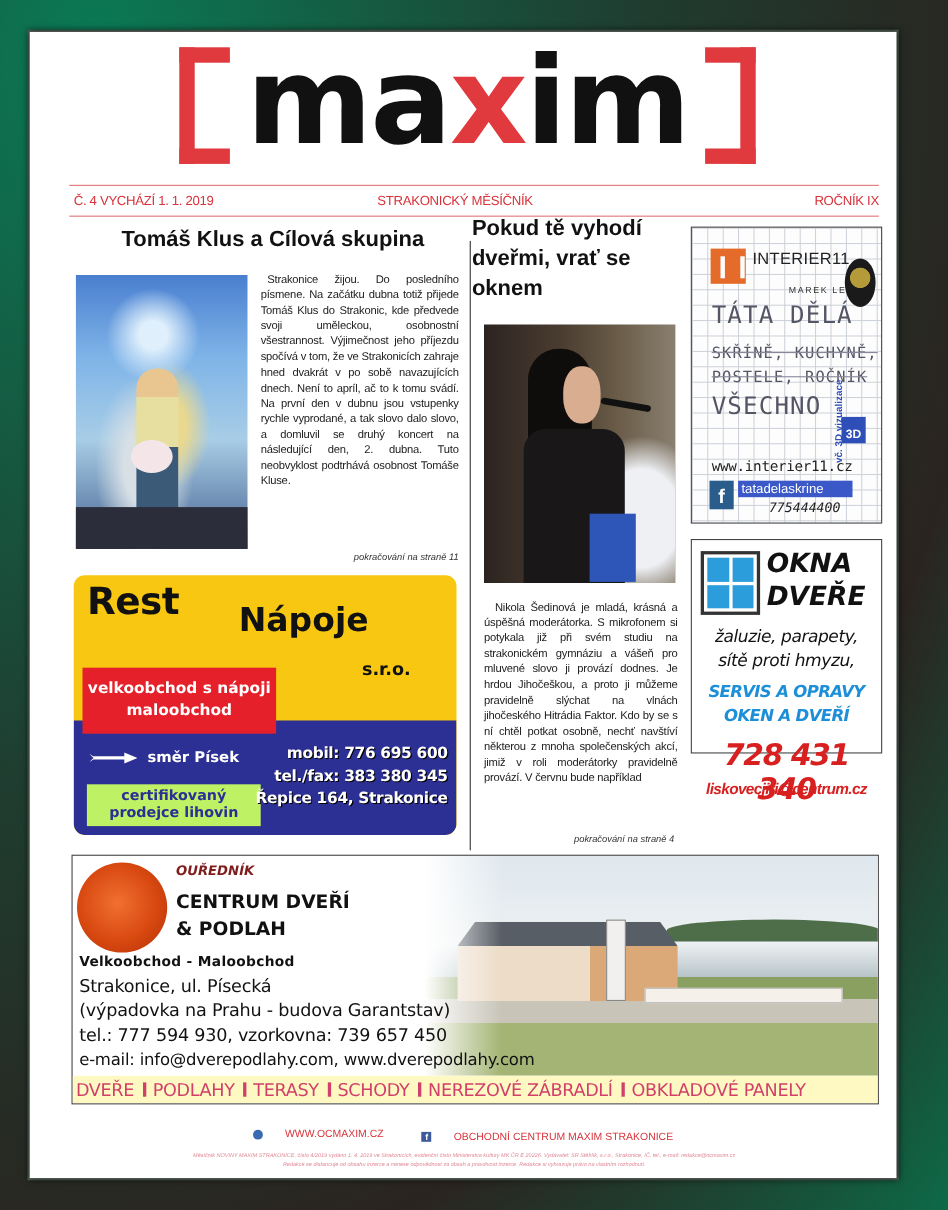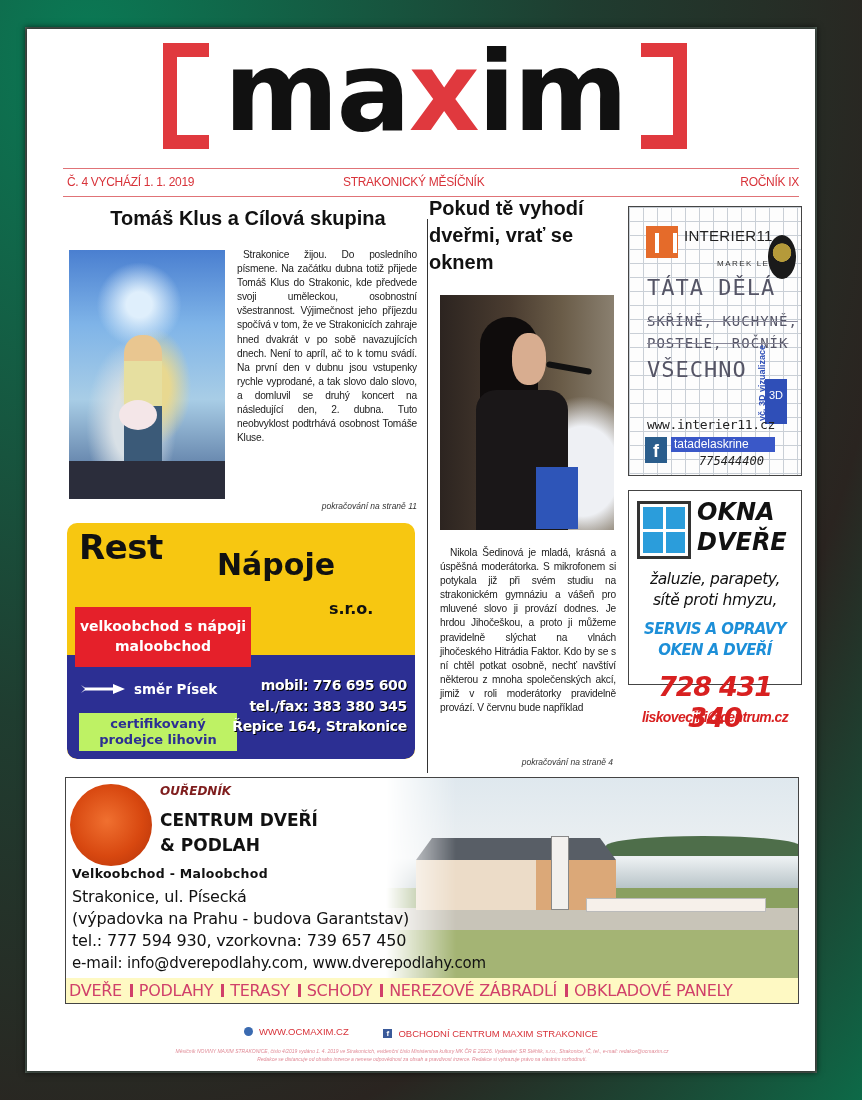--- a/index.html
+++ b/index.html
@@ -96,21 +96,21 @@
   .int-ad .logo-box { position: absolute; left: 17px; top: 19px; width: 32px; height: 32px; background: #e56b2a; }
   .int-ad .logo-box::after { content: ""; position: absolute; left: 9px; top: 7px; width: 14px; height: 20px; border-left: 4px solid #fff; border-right: 4px solid #fff; }
   .int-ad .brand { position: absolute; left: 55px; top: 20px; font-size: 15px; font-weight: 400; color: #222; letter-spacing: 0.3px; }
   .int-ad .owner { position: absolute; left: 58px; top: 52px; font-size: 8px; color: #333; letter-spacing: 1.5px; margin-left: 30px; }
   .int-ad .badge { position: absolute; left: 139px; top: 28px; width: 28px; height: 44px; border-radius: 50%; background: radial-gradient(circle at 50% 40%, #b59a3a 0 30%, #1a1a1a 32%); }
   .int-ad .hand { position: absolute; left: 18px; font-family: "DejaVu Sans Mono", monospace; color: #556; letter-spacing: 1px; }
   .int-ad .h1 { top: 68px; font-size: 22px; }
   .int-ad .h2 { top: 106px; font-size: 14px; text-decoration: line-through; text-decoration-color: #889; }
   .int-ad .h3 { top: 128px; font-size: 14px; text-decoration: line-through; text-decoration-color: #889; }
   .int-ad .h4 { top: 150px; font-size: 22px; }
-  .int-ad .viz-3d { position: absolute; left: 136px; top: 172px; width: 22px; height: 45px; background: #2f4fb8; color: #fff; font-weight: 400; font-size: 11px; text-align: center; line-height: 32px; }
+  .int-ad .viz-3d { position: absolute; left: 136px; top: 172px; width: 22px; height: 24px; background: #2f4fb8; color: #fff; font-weight: 700; font-size: 11px; text-align: center; line-height: 32px; }
   .int-ad .viz-label { position: absolute; left: 128px; top: 124px; font-size: 9px; color: #2f4fb8; font-weight: 700; transform: rotate(-90deg); transform-origin: left top; white-space: nowrap; }
   .int-ad .web { position: absolute; left: 18px; top: 210px; font-size: 13px; font-family: "DejaVu Sans Mono", monospace; color: #222; letter-spacing: -0.3px; }
   .int-ad .fb-box { position: absolute; left: 16px; top: 230px; width: 22px; height: 26px; background: #2a5d8c; color: #fff; font-weight: 700; font-size: 18px; text-align: center; line-height: 28px; }
   .int-ad .fb-name { position: absolute; left: 42px; top: 230px; width: 104px; height: 15px; background: #3a58c8; color: #fff; font-size: 12px; line-height: 15px; padding-left: 3px; }
   .int-ad .phone { position: absolute; left: 70px; top: 247px; font-size: 12px; font-family: "DejaVu Sans Mono", monospace; color: #222; font-style: italic; }
 
   
   .okna-ad { position: absolute; left: 601px; top: 461px; width: 174px; height: 195px; border: 1.5px solid #444; background: #fff; font-style: italic; }
   .okna-ad .win { position: absolute; left: 8px; top: 10px; width: 54px; height: 58px; border: 3px solid #333; padding: 3px; display: grid; grid-template-columns: 1fr 1fr; grid-template-rows: 1fr 1fr; gap: 3px; }
   .okna-ad .win i { background: #2b9ddb; display: block; }
@@ -139,21 +139,21 @@
   .our-ad .name { position: absolute; left: 94px; top: 6px; font-weight: 700; font-size: 12px; color: #7f1d1d; font-family: "DejaVu Sans", sans-serif; font-style: italic; }
   .our-ad .sub { position: absolute; left: 94px; top: 30px; font-weight: 700; font-size: 17px; line-height: 25px; color: #111; font-family: "DejaVu Sans", sans-serif; }
   .our-ad .vm { position: absolute; left: 6px; top: 88px; font-weight: 900; font-size: 12.5px; color: #111; font-family: "DejaVu Sans", sans-serif; letter-spacing: 0.3px; }
   .our-ad .addr { position: absolute; left: 6px; top: 108px; font-size: 16px; line-height: 22px; color: #111; font-family: "DejaVu Sans", sans-serif; letter-spacing: -0.2px; }
   .our-ad .strip { position: absolute; left: 0; bottom: 0; width: 100%; height: 25px; background: #fef9c3; white-space: nowrap; font-size: 16px; line-height: 25px; color: #d0406a; font-family: "DejaVu Sans", sans-serif; letter-spacing: -0.3px; padding-left: 3px; }
   .our-ad .strip span { margin-right: 8px; }
   .our-ad .strip b { display: inline-block; width: 3px; height: 13px; background: #d0406a; margin-right: 6px; vertical-align: -1px; }
 
   
   .footer-links { position: absolute; left: 0; top: 997px; width: 100%; text-align: center; font-size: 9.5px; color: #d8333a; }
-  .footer-links .link { display: inline-flex; align-items: center; margin: 0 16px; }
+  .footer-links .link { display: inline-flex; align-items: center; margin: 0 16px; gap: 14px; }
   .footer-links .ico { display: inline-block; width: 9px; height: 9px; margin-right: 6px; }
   .globe { border-radius: 50%; background: #3a6ab0; }
   .fb { background: #3a5a9a; color: #fff; font-size: 8px; font-weight: 700; line-height: 9px; text-align: center; }
   .fine { position: absolute; left: 60px; top: 1018px; width: 670px; text-align: center; font-size: 5px; line-height: 8px; color: #e08a96; font-style: italic; }
 </style>
 </head>
 <body>
 
 <div class="page">
 

